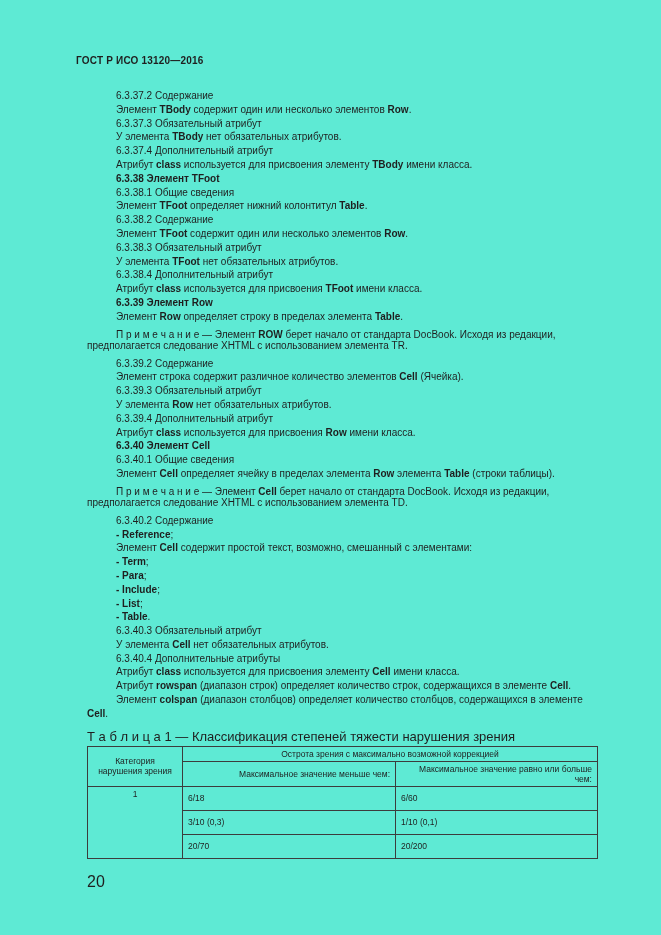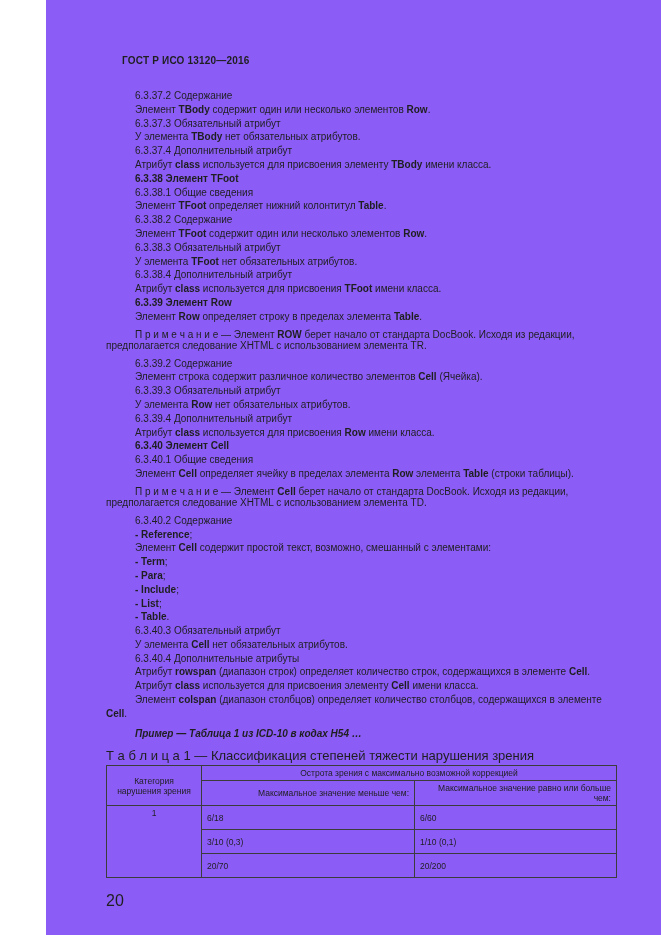--- a/index.html
+++ b/index.html
@@ -11,34 +11,33 @@
     width: 661px;
     height: 935px;
     position: relative;
     font-family: "Liberation Sans", sans-serif;
     color: #1f1f1f;
     overflow: hidden;
   }
   .page {
     position: absolute;
     inset: 0;
-    background: #8b5cf6;
-    margin-left: 46px;
+    background: #5eead4;
   }
   .doc-header {
     position: absolute;
     left: 76px;
     top: 55px;
     font-size: 10px;
     font-weight: bold;
     letter-spacing: 0.2px;
   }
   .content {
     position: absolute;
-    left: 60px;
+    left: 87px;
     top: 89px;
     width: 510px;
   }
   .para {
     margin: 0;
     font-size: 10px;
     line-height: 13.8px;
     text-indent: 29px;
   }
   .para.heading { font-weight: bold; }
@@ -142,24 +141,23 @@
         <p class="para list"><span class="b">- Reference</span><span>;</span></p>
         <p class="para normal"><span>Элемент </span><span class="b">Cell</span><span> содержит простой текст, возможно, смешанный с элементами:</span></p>
         <p class="para list"><span class="b">- Term</span><span>;</span></p>
         <p class="para list"><span class="b">- Para</span><span>;</span></p>
         <p class="para list"><span class="b">- Include</span><span>;</span></p>
         <p class="para list"><span class="b">- List</span><span>;</span></p>
         <p class="para list"><span class="b">- Table</span><span>.</span></p>
         <p class="para normal"><span>6.3.40.3 Обязательный атрибут</span></p>
         <p class="para normal"><span>У элемента </span><span class="b">Cell</span><span> нет обязательных атрибутов.</span></p>
         <p class="para normal"><span>6.3.40.4 Дополнительные атрибуты</span></p>
+        <p class="para normal"><span>Атрибут </span><span class="b">class</span><span> используется для присвоения элементу </span><span class="b">Cell</span><span> имени класса.</span></p>
         <p class="para normal"><span>Атрибут </span><span class="b">rowspan</span><span> (диапазон строк) определяет количество строк, содержащихся в элементе </span><span class="b">Cell</span><span>.</span></p>
-        <p class="para normal"><span>Атрибут </span><span class="b">class</span><span> используется для присвоения элементу </span><span class="b">Cell</span><span> имени класса.</span></p>
         <p class="para normal"><span>Элемент </span><span class="b">colspan</span><span> (диапазон столбцов) определяет количество столбцов, содержащихся в элементе </span><span class="b">Cell</span><span>.</span></p>
-        <p class="para example"><span>Пример — Таблица 1 из ICD-10 в кодах Н54 …</span></p>
       </div>
 
     <div class="table-caption">Т а б л и ц а  1 — Классификация степеней тяжести нарушения зрения</div>
 
     <table class="vision-table">
       <colgroup>
         <col style="width:95px">
         <col style="width:213px">
         <col style="width:202px">
       </colgroup>

